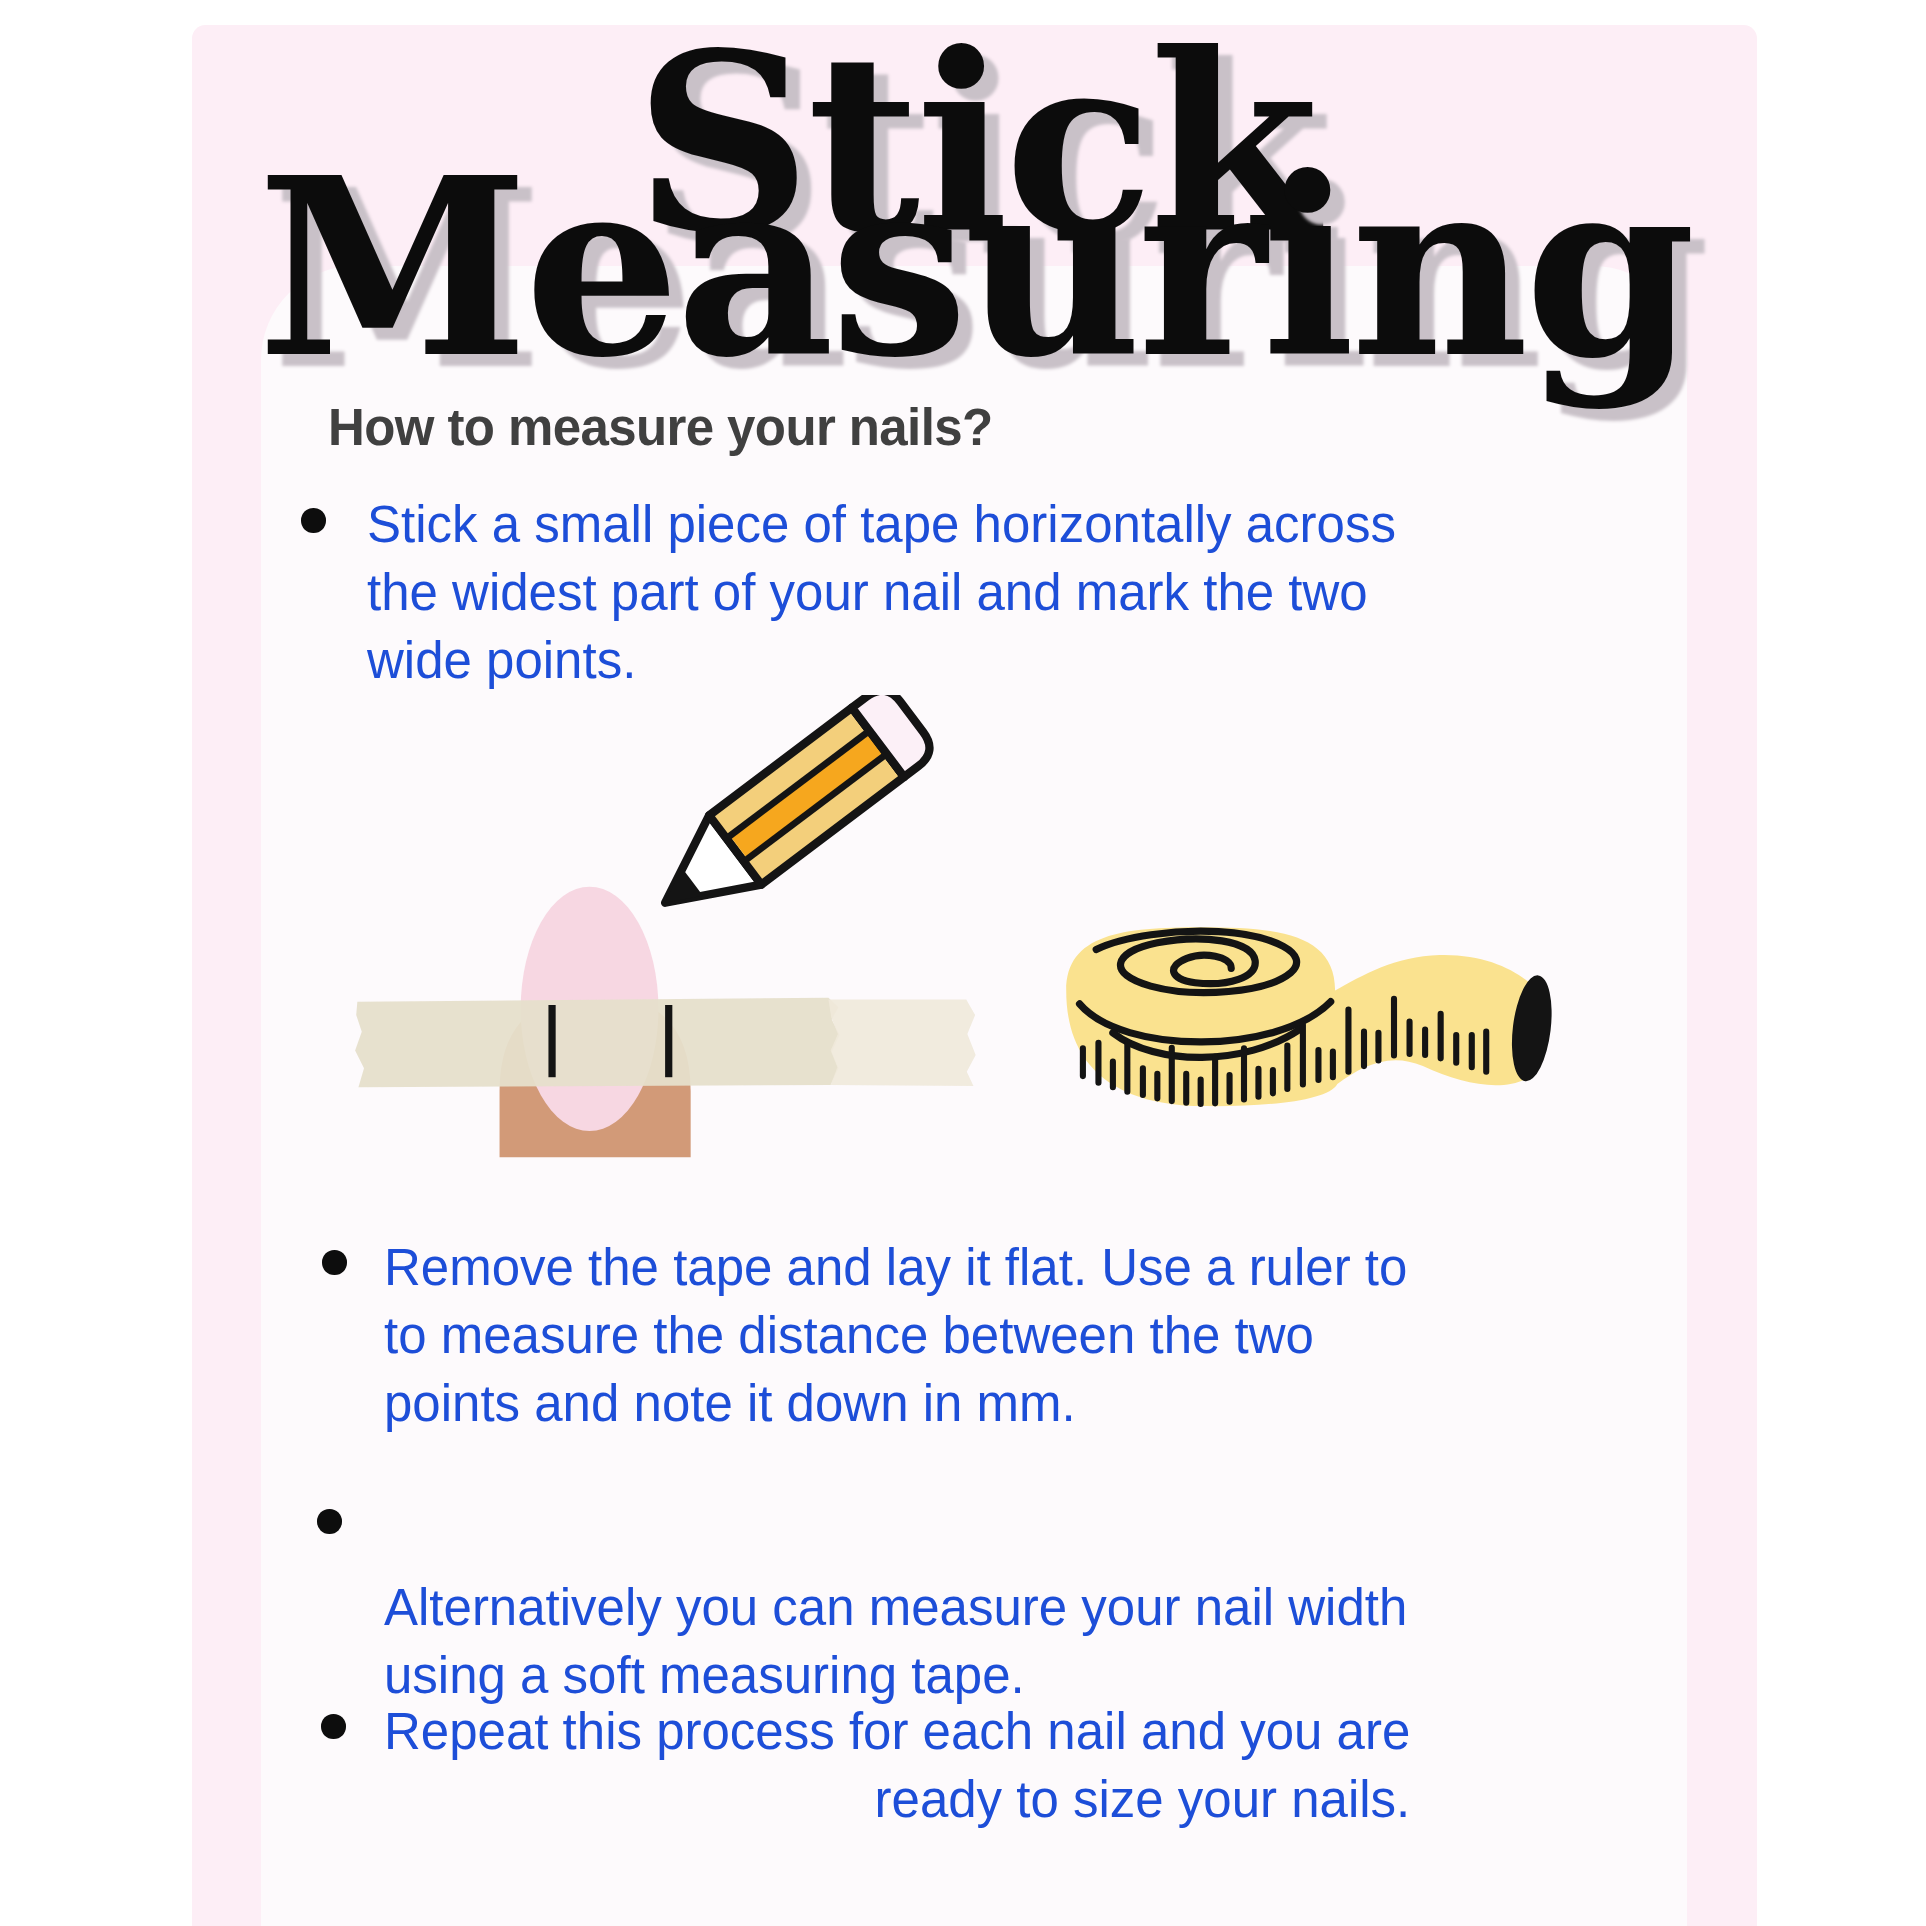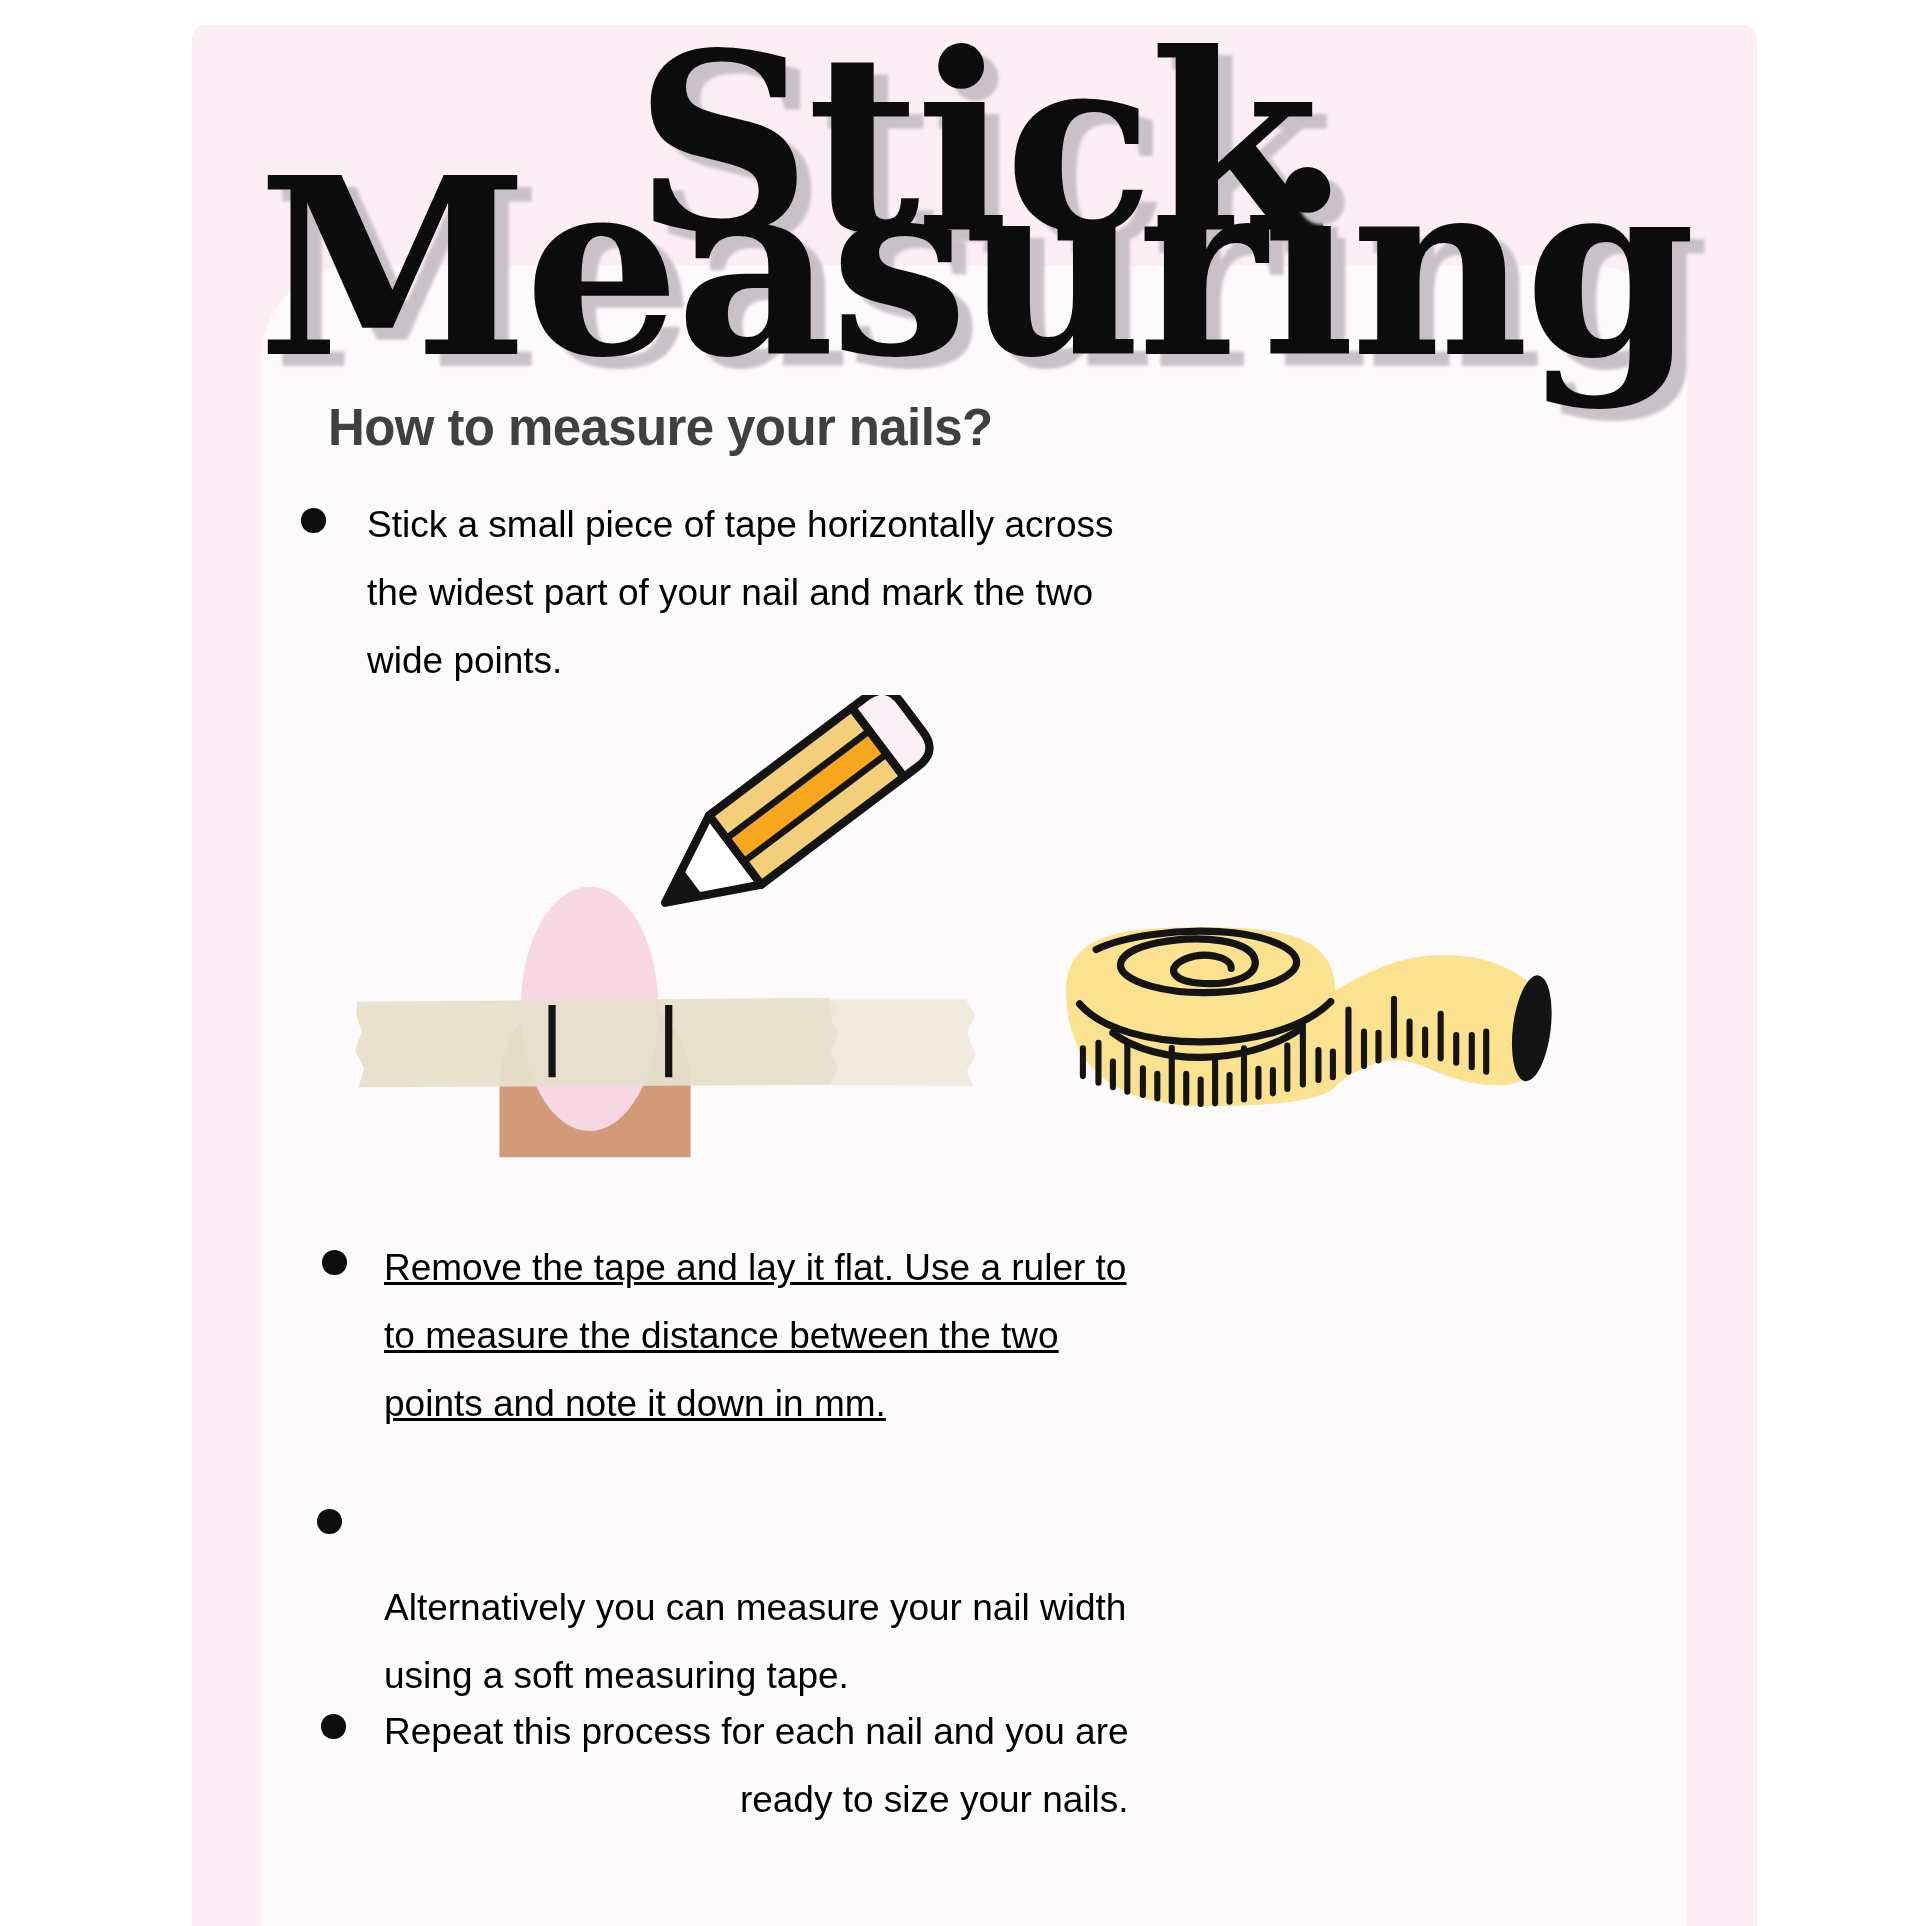--- a/index.html
+++ b/index.html
@@ -28,26 +28,26 @@
     white-space:nowrap;
   }
   #title1{top:22px;}
   #title2{top:146px;}
   .heading{
     position:absolute;left:328px;top:402px;
     font-size:51px;font-weight:700;letter-spacing:-0.6px;line-height:1;
     color:#404040;
   }
   .bullet-text{
-    position:absolute;font-size:37px;line-height:68px;letter-spacing:0px;
-    color:#000000;
+    position:absolute;font-size:51px;line-height:68px;letter-spacing:0px;
+    color:#1d4ed8;
   }
   .bullet-text span{display:block;}
   #bt1{left:367px;top:491px;}
-  #bt2{left:384px;top:1234px;text-decoration:underline;}
+  #bt2{left:384px;top:1234px;}
   #bt3{left:384px;top:1574px;}
   #bt4{left:384px;top:1698px;text-align:right;}
   .dot{
     position:absolute;width:24.5px;height:24.5px;border-radius:50%;
     background:#0d0d0d;
   }
   #dot1{left:301px;top:508px;}
   #dot2{left:322px;top:1250px;}
   #dot3{left:317px;top:1509px;}
   #dot4{left:321px;top:1714px;}

